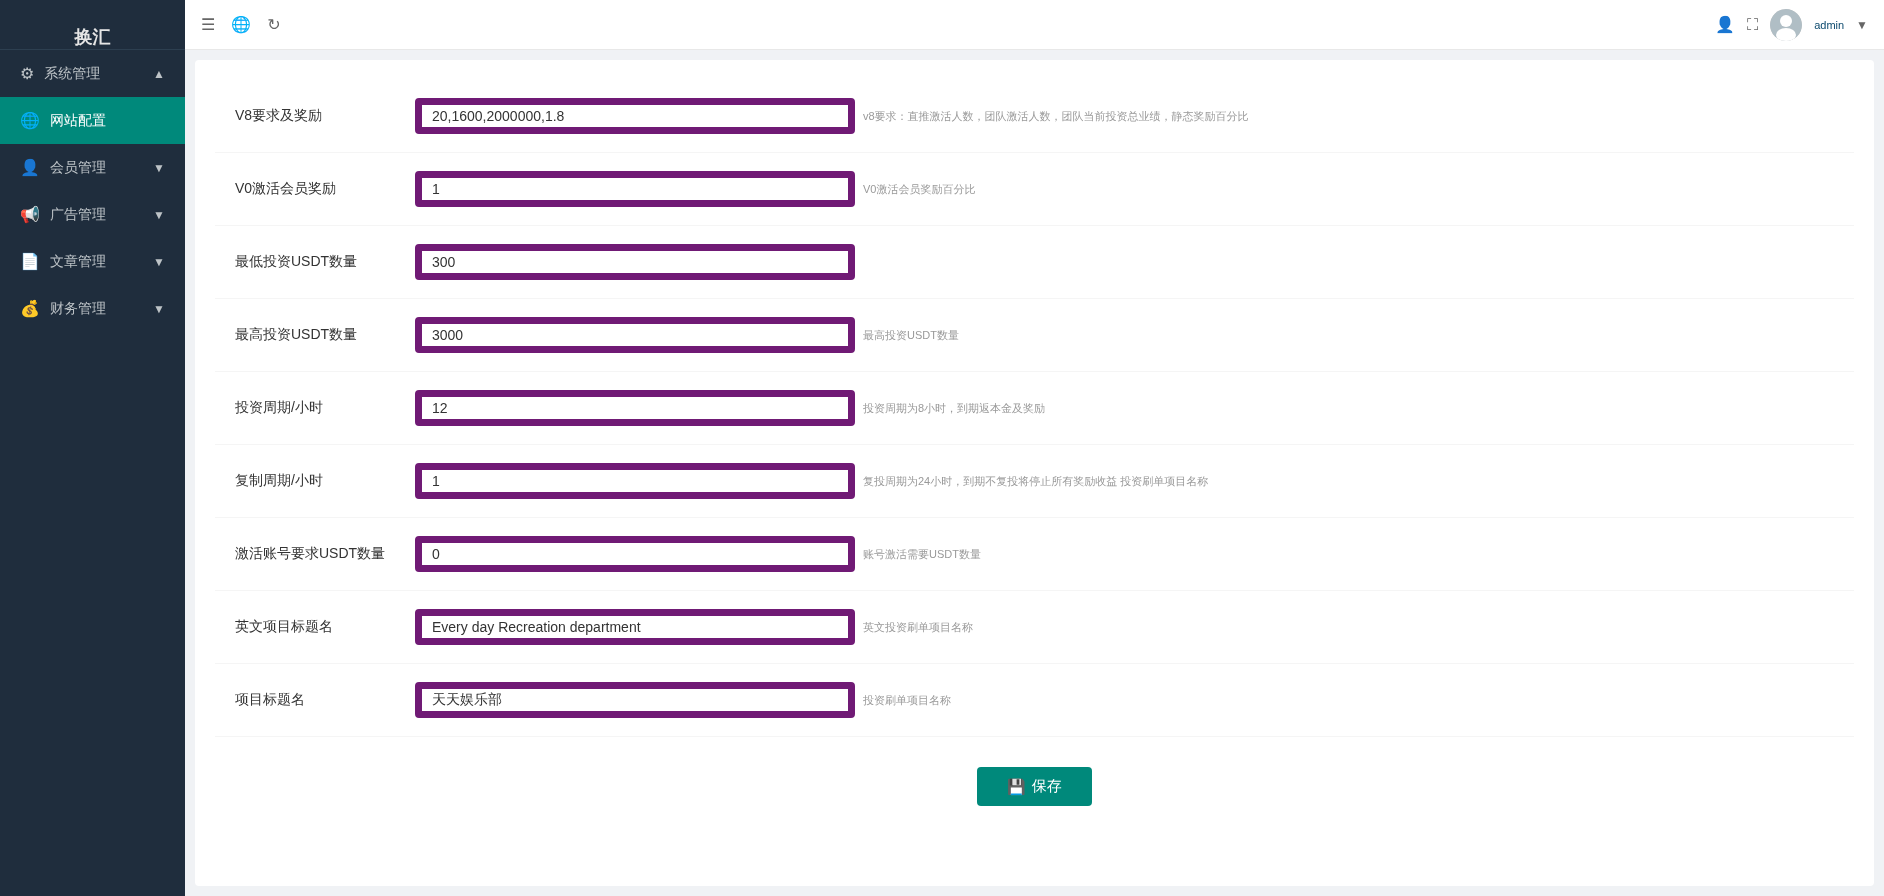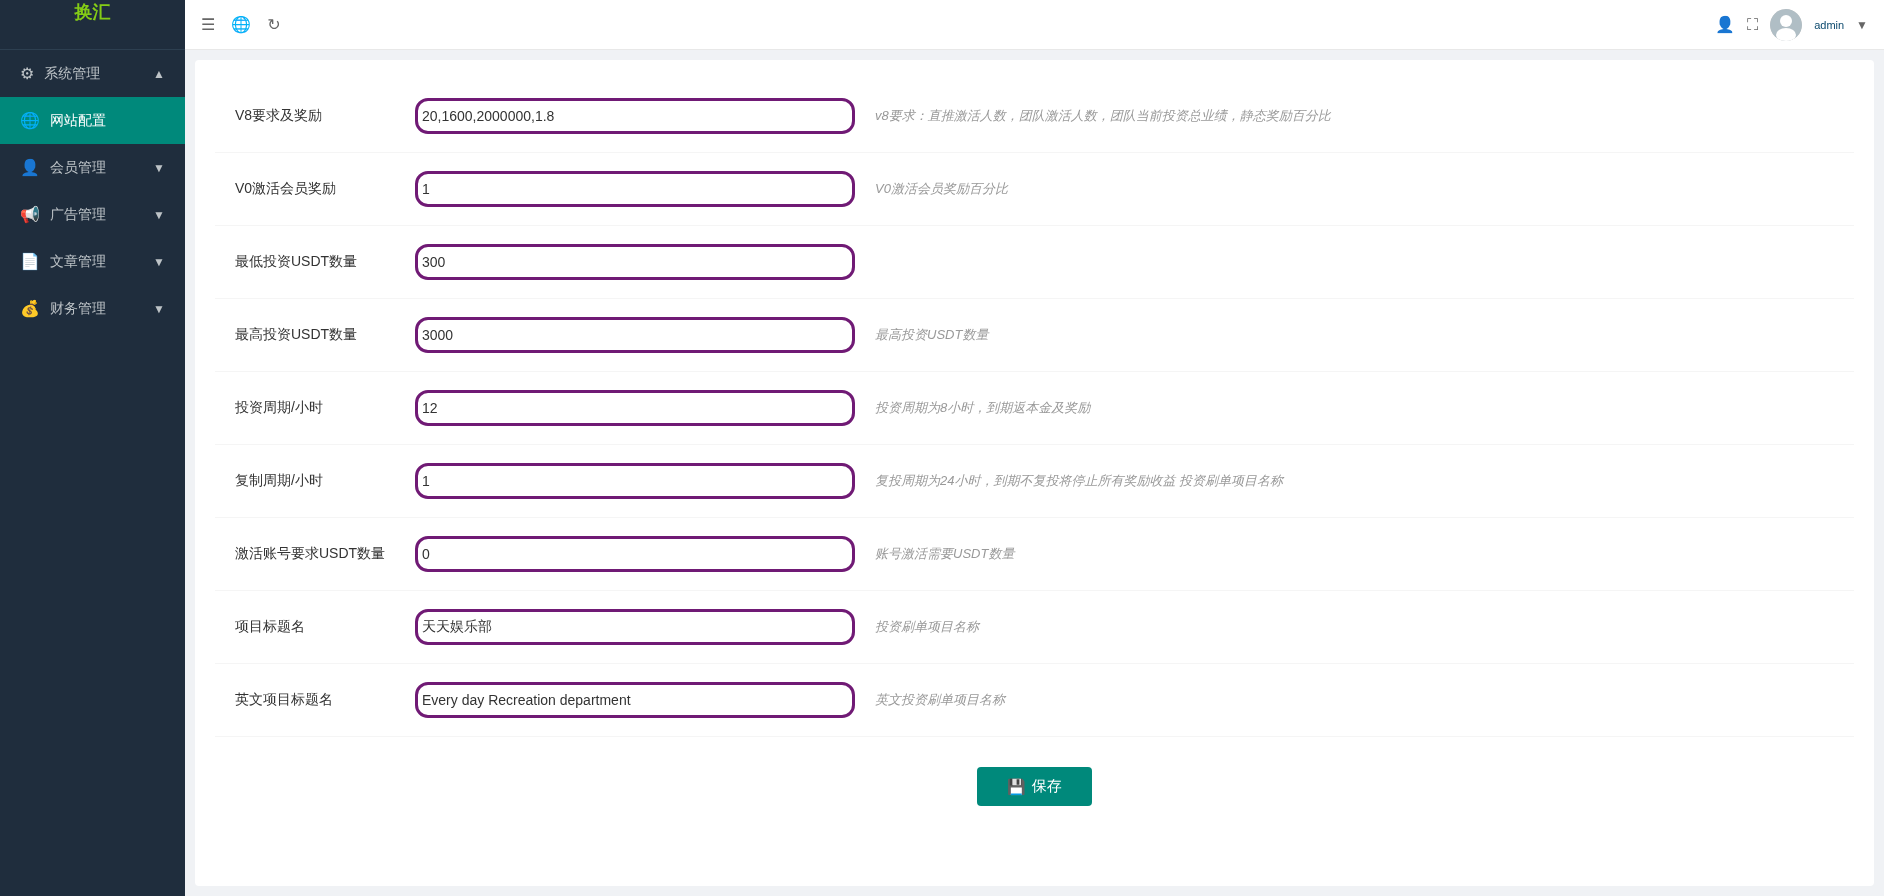--- a/index.html
+++ b/index.html
@@ -10,23 +10,23 @@
       width: 185px;
       background: #1f2d3d;
       height: 100%;
       display: flex;
       flex-direction: column;
       flex-shrink: 0;
     }
     .sidebar-logo {
       height: 50px;
       display: flex;
-      align-items: flex-start;
+      align-items: flex-end;
       justify-content: center;
-      color: #84cc16;
+      color: #e5e5e5;
       font-size: 18px;
       font-weight: bold;
       background: #1f2d3d;
       border-bottom: 1px solid #2d3f50;
     }
     .sidebar-menu {
       flex: 1;
       overflow-y: auto;
     }
     .sidebar-item {
@@ -130,33 +130,32 @@
       font-size: 14px;
       flex-shrink: 0;
     }
     .form-input-wrap {
       flex: 1;
       max-width: 440px;
     }
     .form-input {
       width: 100%;
       height: 36px;
-      border: 3px solid #701a75;
-      border-radius: 13px;
-      padding: 0 4px;
+      border: 7px solid #701a75;
+      border-radius: 4px;
+      padding: 0 10px;
       font-size: 14px;
       color: #333;
       outline: none;
     }
     .form-hint {
-      margin-left: 20px;
+      margin-left: 8px;
       color: #999;
-      font-size: 13px;
-      flex: 1;
-      font-style: italic;
+      font-size: 11px;
+      flex: 1;
     }
 
     
     .save-area {
       display: flex;
       justify-content: center;
       padding: 30px 0 20px;
     }
     .save-btn {
       background: #00897b;
@@ -311,33 +310,33 @@
 
       <div class="form-row">
         <div class="form-label">激活账号要求USDT数量</div>
         <div class="form-input-wrap">
           <input class="form-input" type="text" value="0" style="">
         </div>
         <div class="form-hint">账号激活需要USDT数量</div>
       </div>
 
       <div class="form-row">
+        <div class="form-label">英文项目标题名</div>
+        <div class="form-input-wrap">
+          <input class="form-input" type="text" value="Every day Recreation department" style="">
+        </div>
+        <div class="form-hint">英文投资刷单项目名称</div>
+      </div>
+
+      <div class="form-row">
         <div class="form-label">项目标题名</div>
         <div class="form-input-wrap">
           <input class="form-input" type="text" value="天天娱乐部" style="">
         </div>
         <div class="form-hint">投资刷单项目名称</div>
-      </div>
-
-      <div class="form-row">
-        <div class="form-label">英文项目标题名</div>
-        <div class="form-input-wrap">
-          <input class="form-input" type="text" value="Every day Recreation department" style="">
-        </div>
-        <div class="form-hint">英文投资刷单项目名称</div>
       </div>
 
     </div>
 
     <div class="save-area">
       <button class="save-btn">
         <span>💾</span>
         <span>保存</span>
       </button>
     </div>

